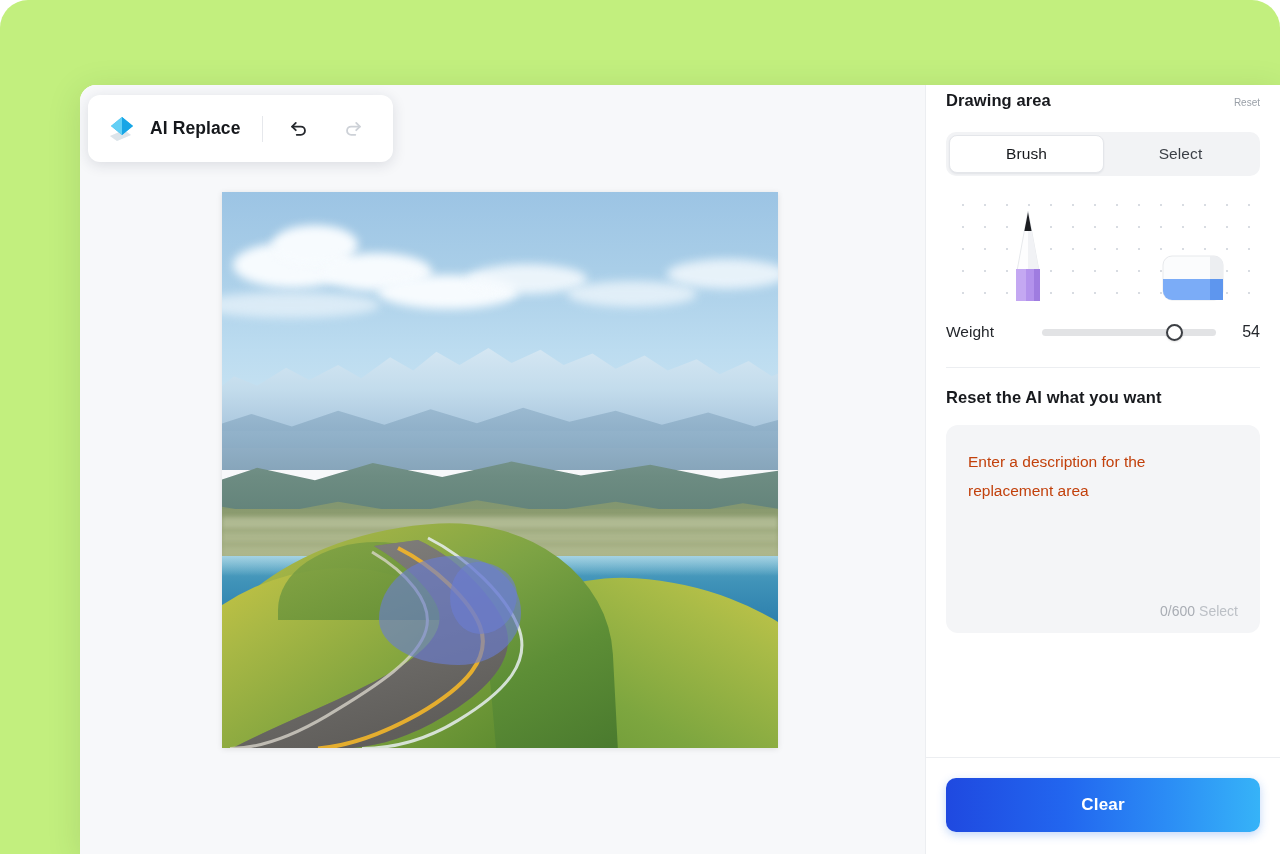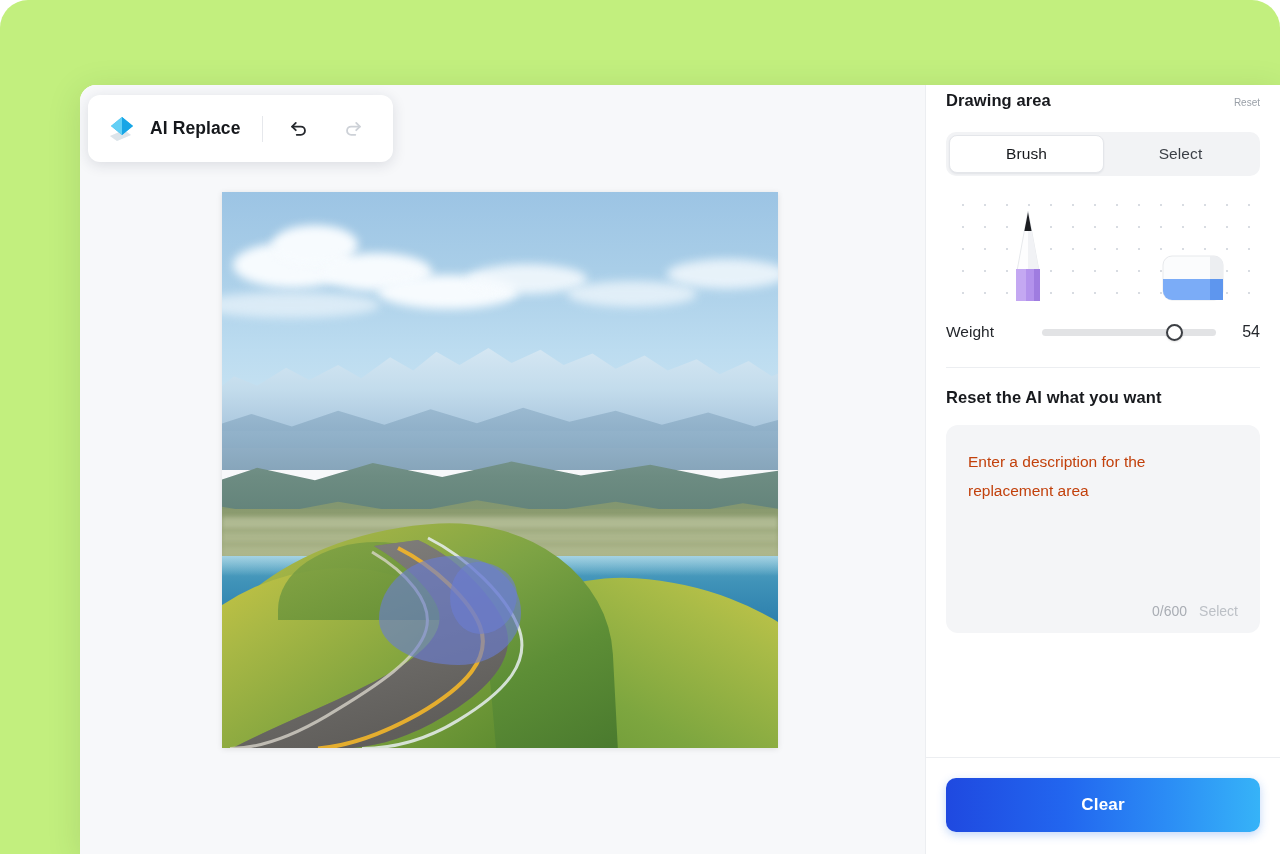--- a/index.html
+++ b/index.html
@@ -233,21 +233,21 @@
   .prompt-title { font-size:16.5px; font-weight:700; color:#17191d; margin-bottom:18px; letter-spacing:.1px; }
   .prompt-box {
     position:relative; height:208px; background:#f4f5f7; border-radius:12px;
     padding:22px 22px 0 22px; cursor:text;
   }
   .prompt-ph {
     font-size:15.5px; line-height:1.88; color:#c2410c; max-width:248px;
   }
   .prompt-foot {
     position:absolute; right:22px; bottom:14px;
-    display:flex; align-items:center; gap:12px;
+    display:flex; align-items:center; gap:4px;
     font-size:14px; color:#a9adb4;
   }
   .clear-link { color:#bcc0c6; cursor:pointer; }
 
   .footer-bar {
     flex:0 0 auto; border-top:1px solid #eceef1;
     padding:20px 20px 22px 20px;
   }
   .start-btn {
     height:54px; border-radius:10px; width:100%;

